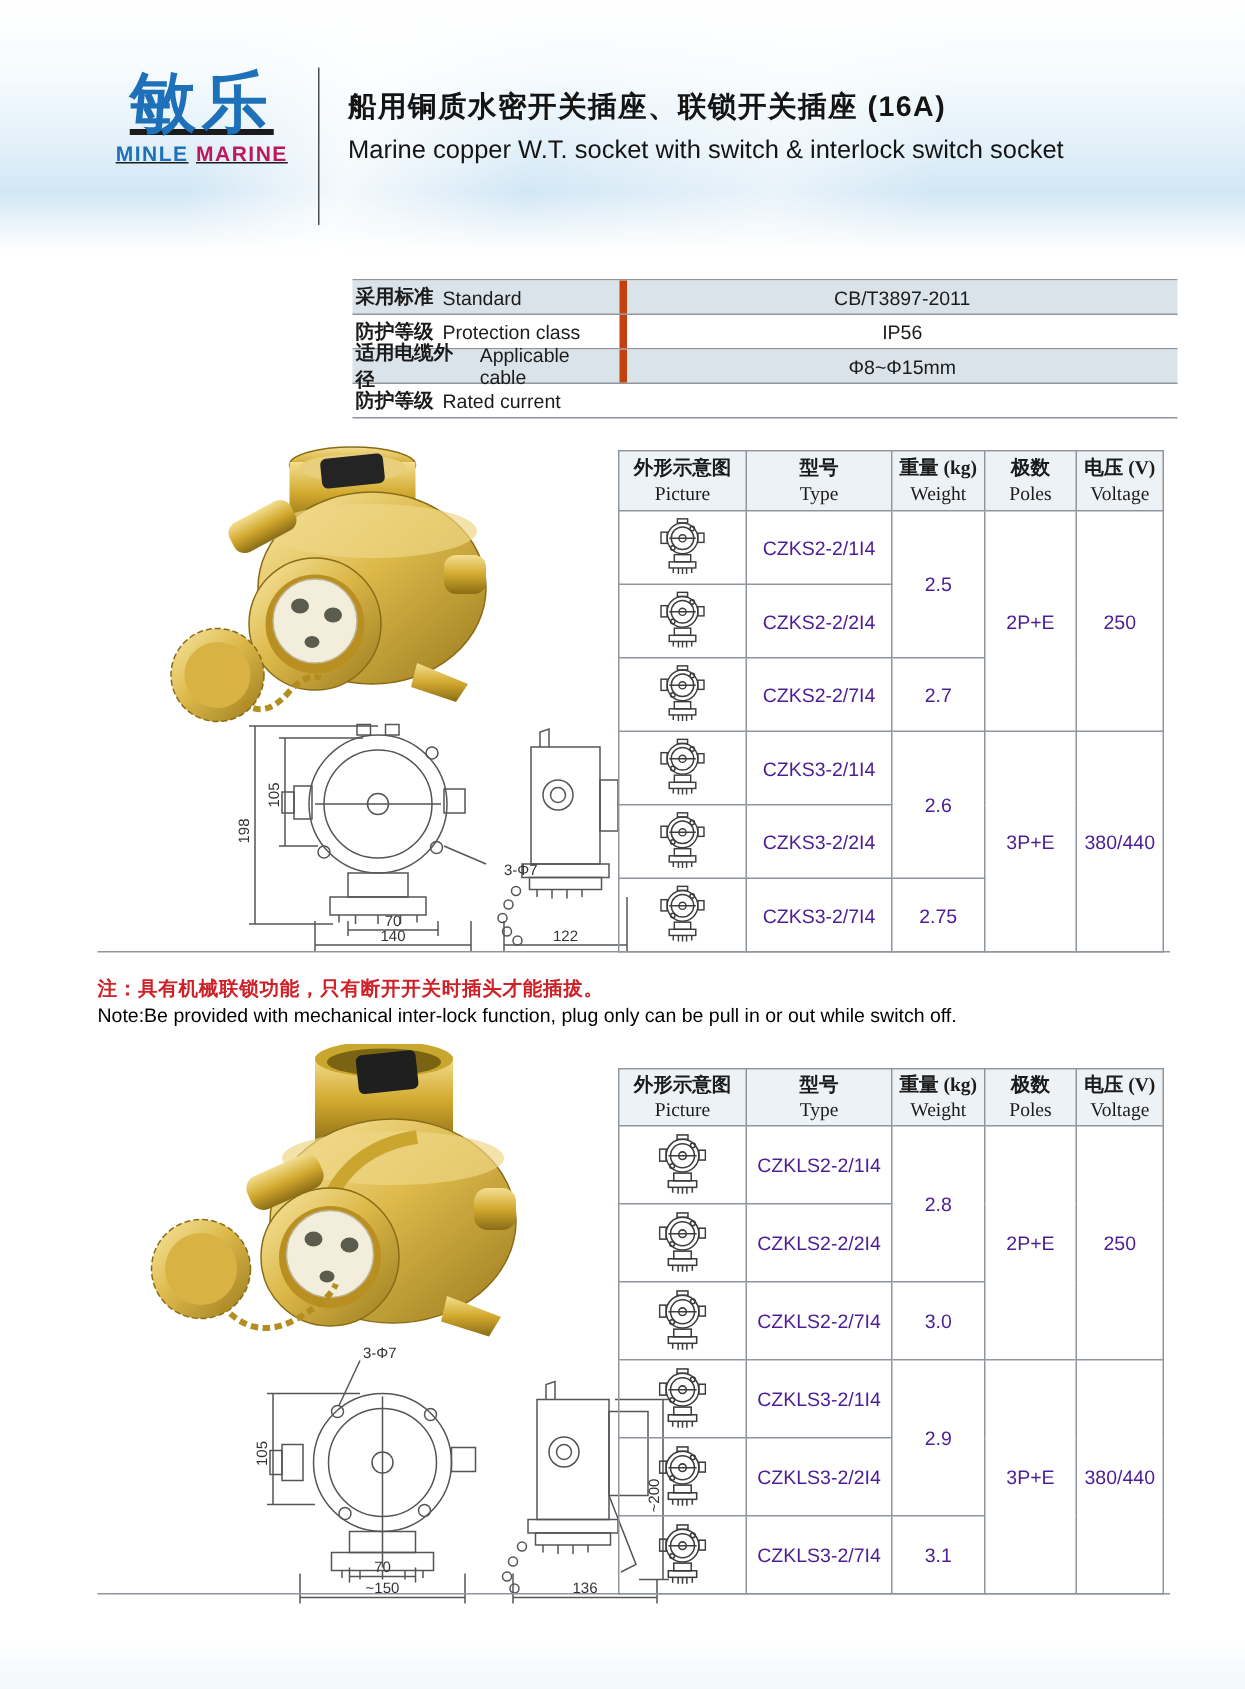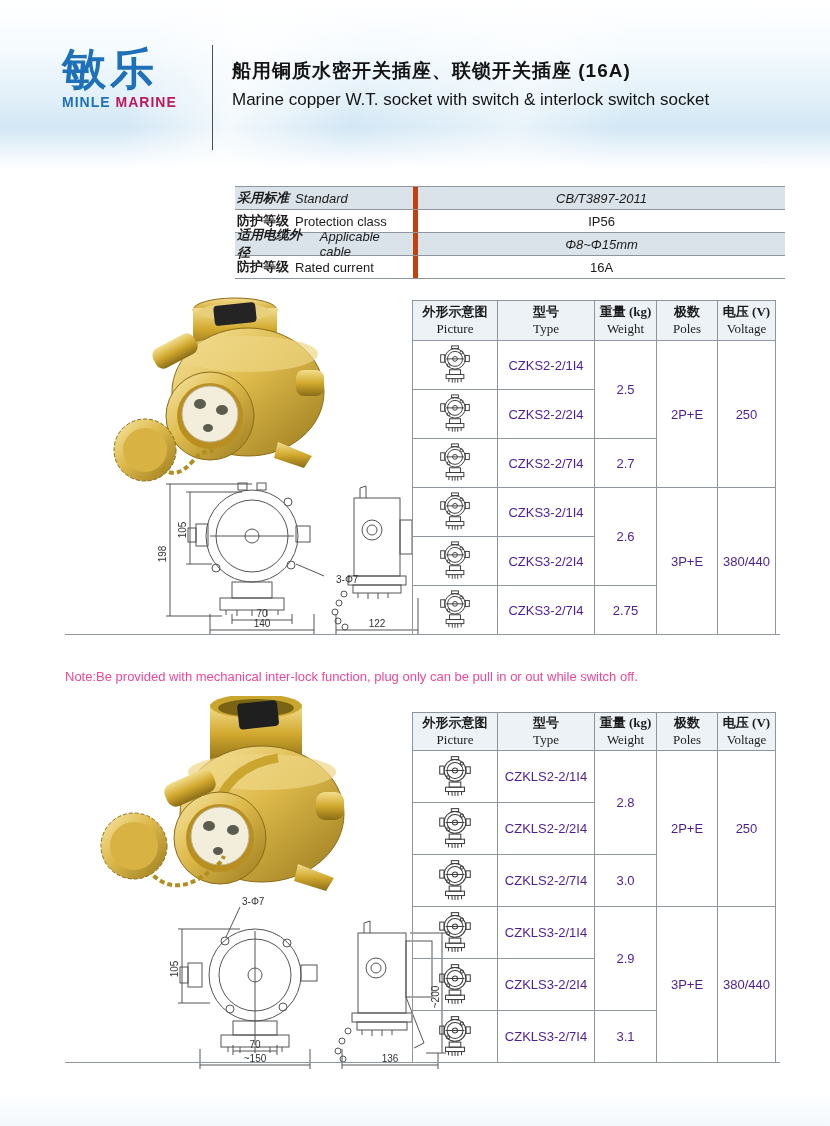--- a/index.html
+++ b/index.html
@@ -5,49 +5,49 @@
   html,body{margin:0;padding:0;background:#fff;}
   .page{position:relative;width:830px;height:1126px;background:#ffffff;overflow:hidden;
         font-family:"Liberation Sans","DejaVu Sans",sans-serif;color:#1b1b1b;}
   .sky{position:absolute;left:0;top:0;width:830px;height:168px;
        background:
         linear-gradient(105deg, rgba(255,255,255,0) 18%, rgba(255,255,255,.75) 30%, rgba(255,255,255,0) 44%, rgba(255,255,255,.5) 63%, rgba(255,255,255,0) 75%),
         linear-gradient(to bottom,#ffffff 0%,#f6fbfe 28%,#e2f0f9 58%,#d2e7f5 76%,#ffffff 100%);}
   .sky-bottom{position:absolute;left:0;bottom:0;width:830px;height:34px;
        background:linear-gradient(to top,#f2f8fc 0%,#ffffff 100%);}
   
-  .logo{position:absolute;left:62px;top:46px;width:145px;text-align:left;}
+  .logo{position:absolute;left:62px;top:46px;width:145px;text-align:center;text-decoration:underline;}
   .logo-cn{font-size:44px;line-height:46px;font-weight:bold;color:#1e71b8;letter-spacing:4px;}
   .logo-en{font-size:14px;font-weight:bold;letter-spacing:1px;margin-top:2px;}
   .logo-en .b{color:#1e71b8;}
   .logo-en .d{color:#be185d;margin-left:5px;}
   .hdr-divider{position:absolute;left:212px;top:45px;width:1px;height:105px;background:#4a4f55;}
   .title-cn{position:absolute;left:232px;top:58px;font-size:19px;font-weight:bold;color:#141414;letter-spacing:1px;}
   .title-en{position:absolute;left:232px;top:90px;font-size:17px;color:#141414;}
   
   .spec{position:absolute;left:235px;top:186px;width:550px;border-top:1px solid #8f959c;}
   .spec-row{display:flex;height:22px;align-items:stretch;border-bottom:1px solid #8f959c;font-size:13px;}
-  .spec-row.shade{background:#dbe3ea;font-style:italic;}
+  .spec-row.shade{background:#dbe3ea;}
   .spec-label{width:176px;display:flex;align-items:center;padding-left:2px;}
   .spec-label .cn{font-weight:bold;font-family:"Liberation Serif","DejaVu Serif",serif;}
   .spec-label .en{margin-left:6px;}
   .spec-value{flex:1;border-left:5px solid #c2410c;display:flex;align-items:center;justify-content:center;}
   
   table.prod{position:absolute;border-collapse:collapse;table-layout:fixed;width:363px;}
   table.prod td, table.prod th{border:1px solid #8f959c;text-align:center;vertical-align:middle;padding:0;overflow:hidden;}
   table.prod th{background:#ecf2f6;font-family:"Liberation Serif","DejaVu Serif",serif;font-size:13px;line-height:1.3;font-weight:bold;}
   table.prod th .en{display:block;font-weight:normal;}
   table.prod td{font-size:13px;color:#4c1d95;}
   .t1{left:412px;top:300px;}
   .t2{left:412px;top:712px;}
   .rule{position:absolute;left:65px;width:715px;height:0;border-top:1px solid #8f959c;}
   
   .note-cn{position:absolute;left:65px;top:650px;font-size:13px;font-weight:bold;color:#cf2128;
            font-family:"Liberation Serif","DejaVu Serif",serif;letter-spacing:.5px;}
-  .note-en{position:absolute;left:65px;top:669px;font-size:13px;color:#ec4899;}
+  .note-en{position:absolute;left:65px;top:669px;font-size:13px;color:#000000;}
   
   .art{position:absolute;}
   svg text{font-family:"Liberation Sans","DejaVu Sans",sans-serif;}
   .dimtxt{font-size:10px;fill:#333;}
   .sock-icon{display:inline-block;vertical-align:middle;}
 </style>
 </head>
 <body>
 
 <div class="page">
@@ -117,21 +117,20 @@
           <span class="cn">适用电缆外径</span>
           <span class="en">Applicable cable</span>
         </div>
       <div class="spec-value">Φ8~Φ15mm</div>
     </div>
     <div class="spec-row">
       <div class="spec-label">
           <span class="cn">防护等级</span>
           <span class="en">Rated current</span>
         </div>
-      <div class="spec-value">16A</div>
     </div>
   </div>
 
   <svg class="art" style="left:100px;top:292px" width="250" height="190" viewBox="0 0 250 190">
     <ellipse cx="135" cy="18" rx="42" ry="12" fill="url(#brass2)" stroke="#8a6c16"></ellipse>
     <rect x="93" y="16" width="84" height="42" fill="url(#brass2)"></rect>
     <ellipse cx="135" cy="20" rx="36" ry="9" fill="#e8cf7c"></ellipse>
     <rect x="114" y="12" width="42" height="20" rx="4" fill="#242424" transform="rotate(-6 135 22)"></rect>
     <ellipse cx="148" cy="100" rx="76" ry="64" fill="url(#brass)" stroke="#8a6c16"></ellipse>
     <ellipse cx="148" cy="62" rx="70" ry="18" fill="#eed684" opacity=".7"></ellipse>
@@ -268,20 +267,21 @@
       <td><svg class="sock-icon" width="30" height="42">
               <use href="#sockicon"></use>
             </svg></td>
       <td>CZKS3-2/7I4</td>
       <td>2.75</td>
     </tr>
   </tbody>
     </table>
   <div class="rule" style="top:634px"></div>
 
+  <div class="note-cn">注：具有机械联锁功能，只有断开开关时插头才能插拔。</div>
   <div class="note-en">Note:Be provided with mechanical inter-lock function, plug only can be pull in or out while switch off.</div>
 
   <svg class="art" style="left:92px;top:696px" width="310" height="205" viewBox="0 0 310 205">
     <rect x="118" y="8" width="92" height="60" fill="url(#brass2)"></rect>
     <ellipse cx="164" cy="10" rx="46" ry="12" fill="#c9a72e"></ellipse>
     <ellipse cx="164" cy="12" rx="38" ry="9" fill="#7a6414"></ellipse>
     <rect x="146" y="6" width="40" height="26" rx="4" fill="#1f1f1f" transform="rotate(-6 164 18)"></rect>
     <ellipse cx="170" cy="118" rx="82" ry="68" fill="url(#brass)" stroke="#8a6c16"></ellipse>
     <ellipse cx="170" cy="76" rx="74" ry="18" fill="#eed684" opacity=".7"></ellipse>
     <rect x="72" y="80" width="52" height="24" rx="9" fill="url(#brass2)" transform="rotate(-24 98 92)"></rect>

